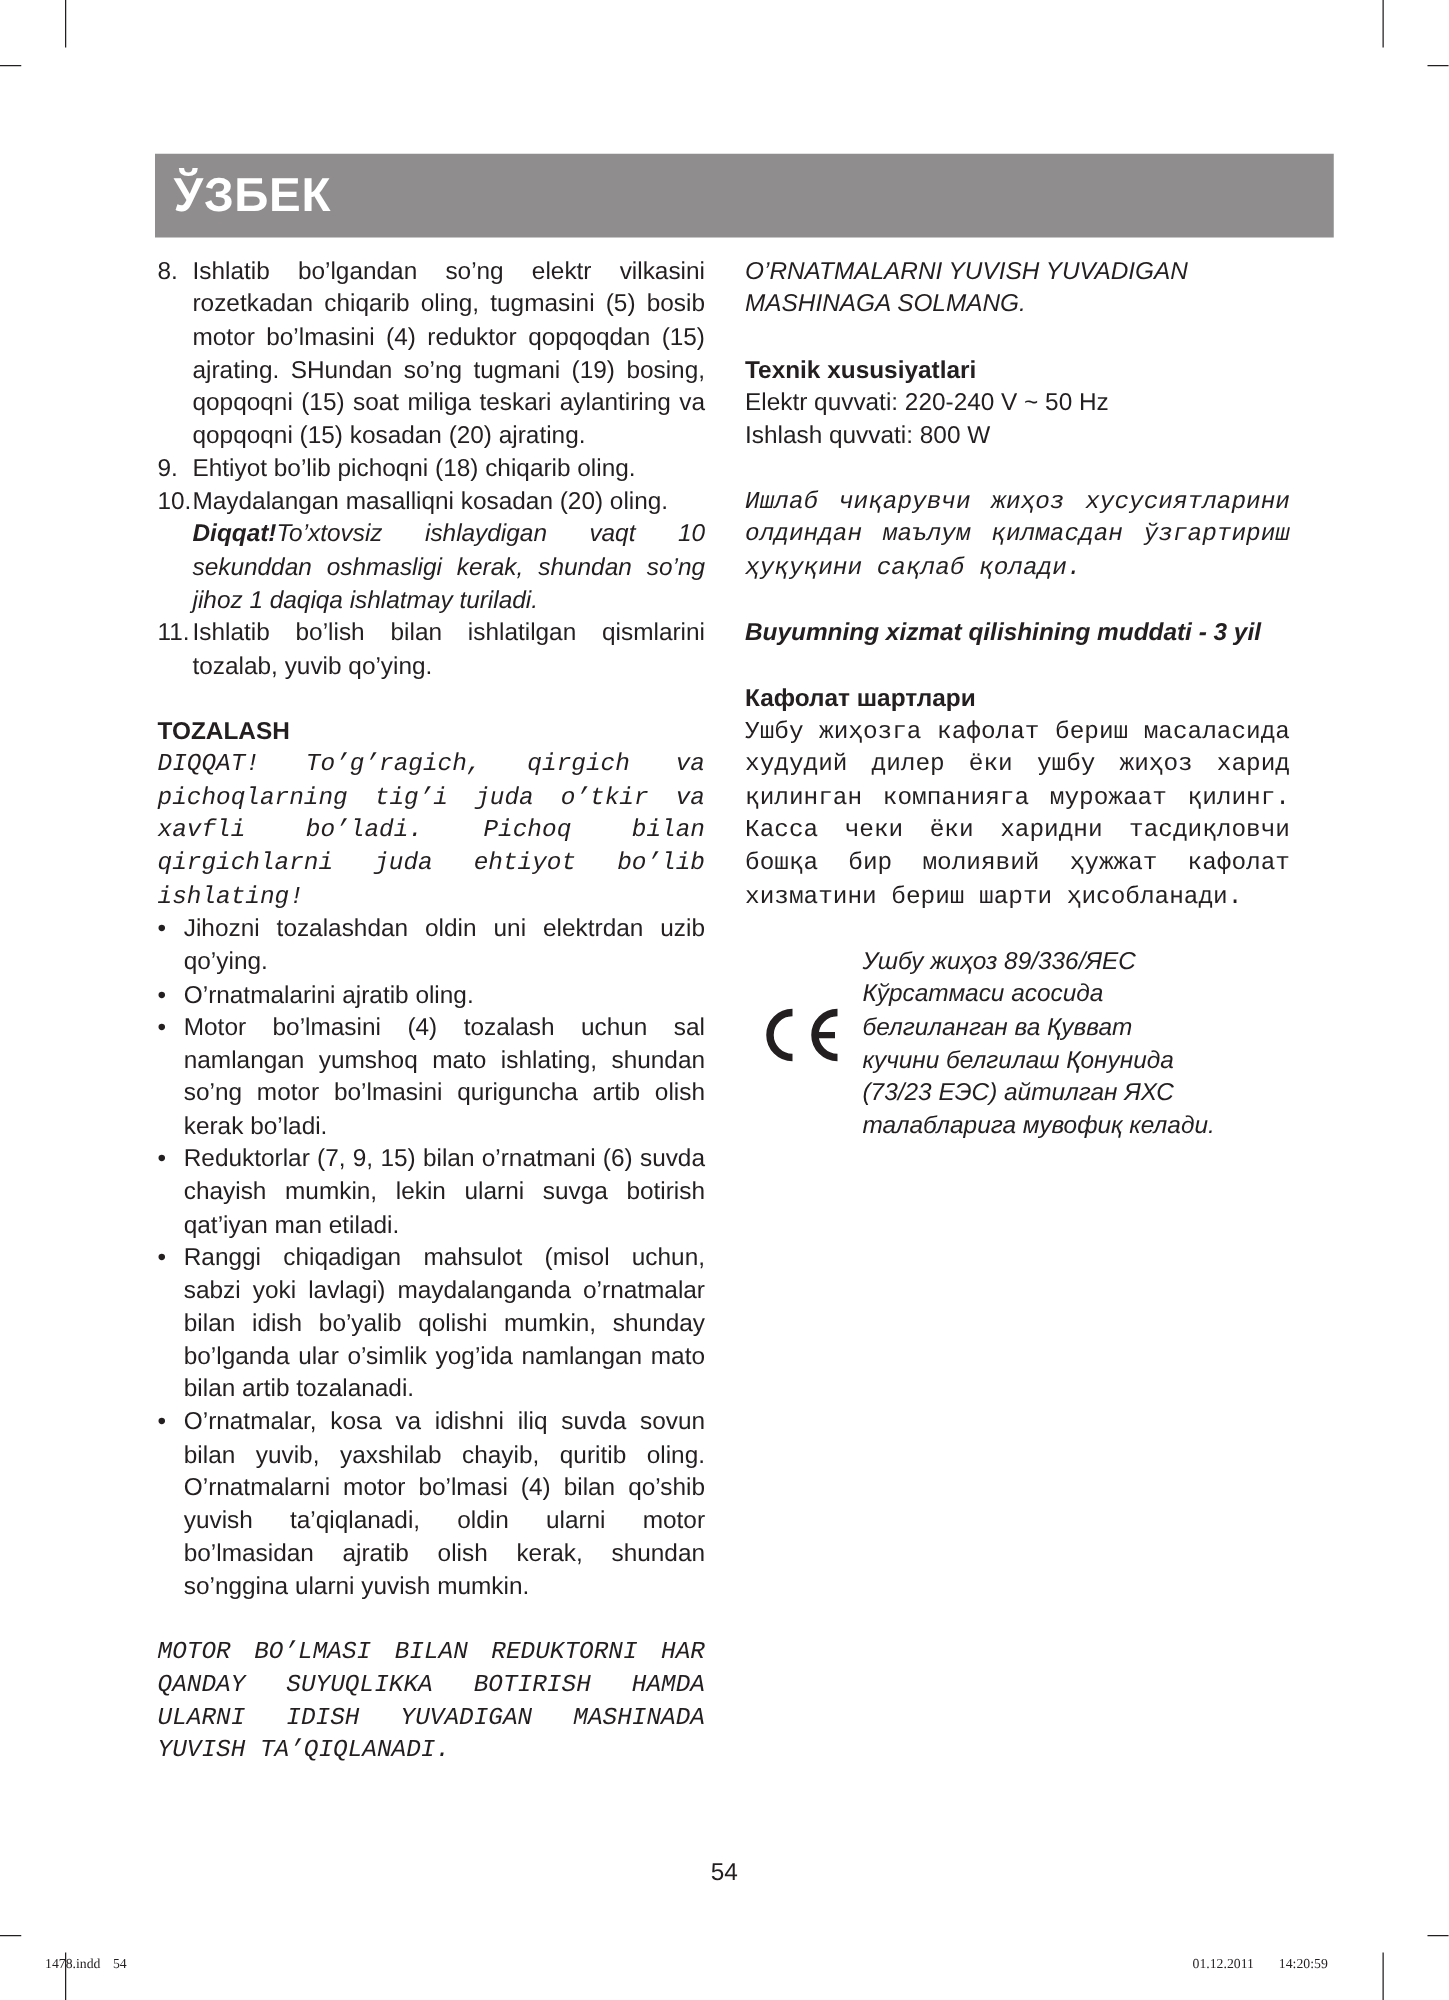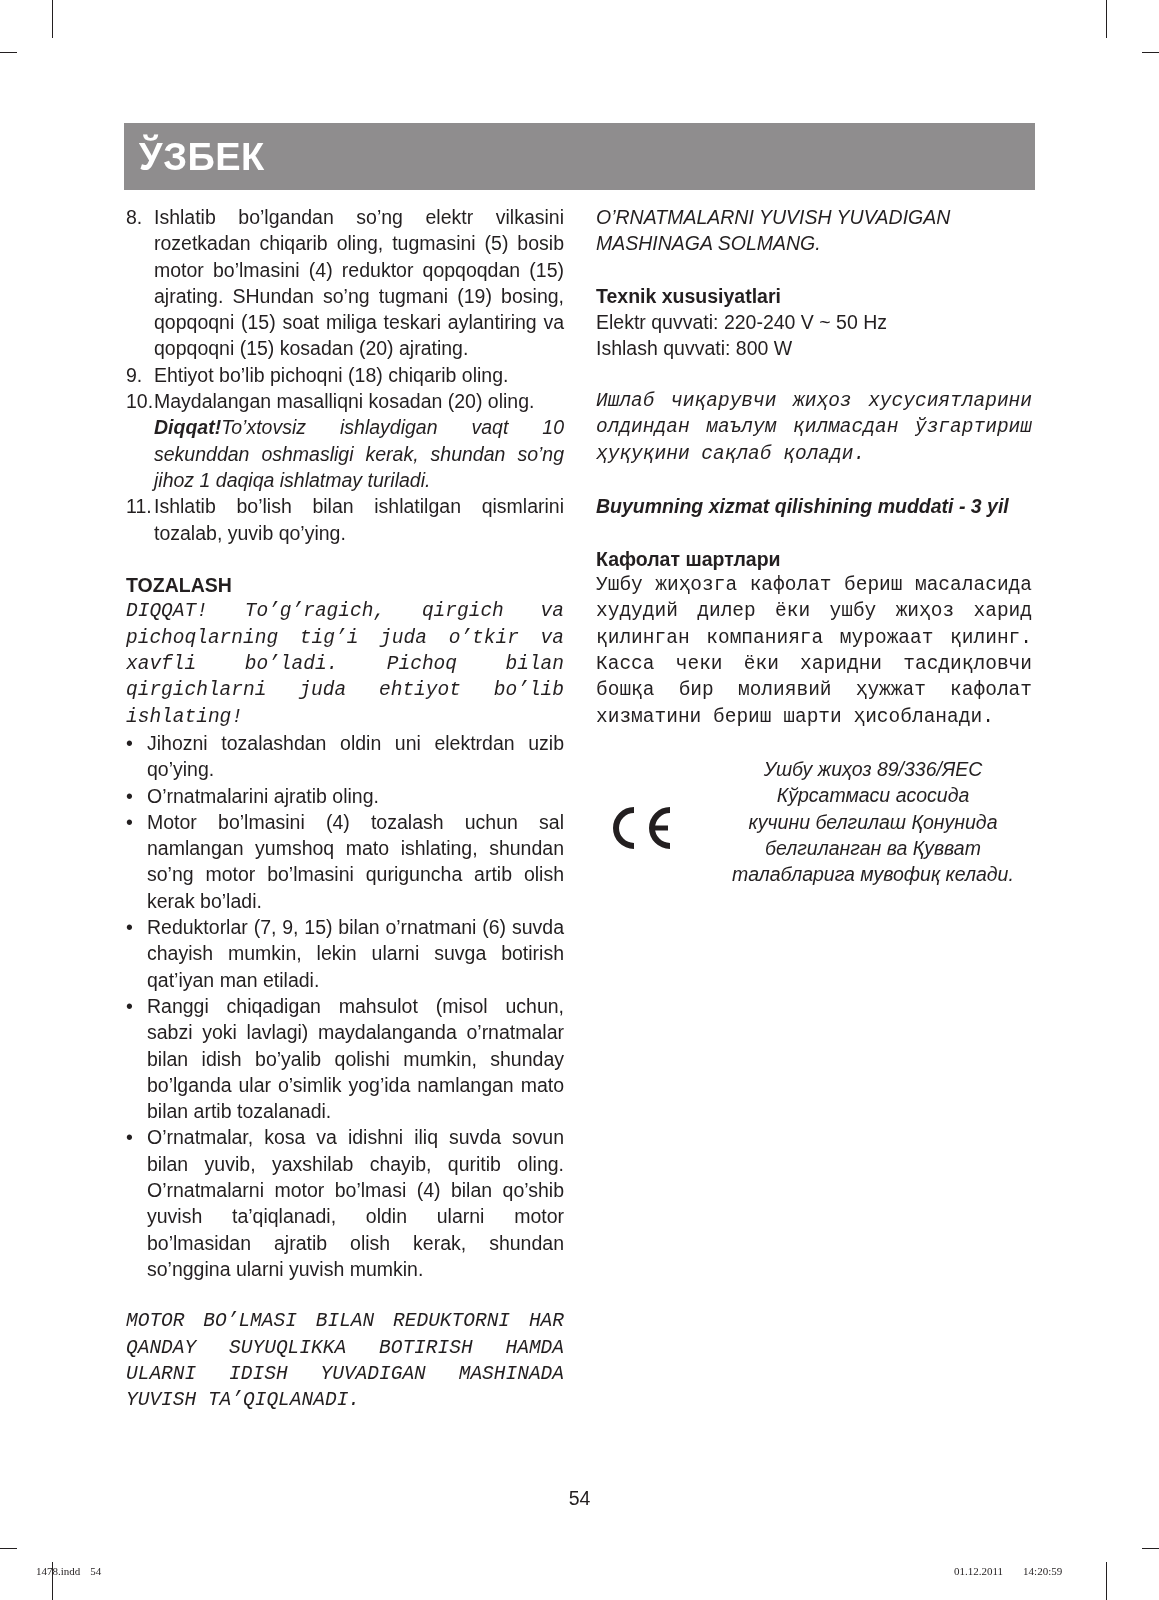--- a/index.html
+++ b/index.html
@@ -3,21 +3,21 @@
   <meta charset="utf-8">
   <style>
     html, body { margin: 0; padding: 0; background: #ffffff; }
     body { width: 1159px; height: 1600px; position: relative; overflow: hidden;
            font-family: "Liberation Sans", sans-serif; color: #231f20; }
     .crop { position: absolute; background: #231f20; }
     .crop.v { width: 1px; height: 38px; }
     .crop.h { height: 1px; width: 17px; }
 
     .header-bar { position: absolute; left: 124px; top: 123px; width: 911px; height: 67px;
-                  background: #8f8d8e; }
+                  background: #8f8d8e; padding-left: 32px; }
     .header-title { position: absolute; left: 15px; top: 13px; margin: 0;
                     font-family: "Liberation Sans", sans-serif; font-weight: bold;
                     font-size: 38px; line-height: 42px; color: #ffffff; letter-spacing: 0.5px; }
 
     .col { position: absolute; top: 204px; font-size: 19.5px; line-height: 26.3px; }
     .col-left { left: 126px; width: 438px; }
     .col-right { left: 596px; width: 436px; }
 
     .j { text-align: justify; font-family: Liberation Mono, monospace; }
     p { margin: 0; }
@@ -30,21 +30,21 @@
     ol.steps li .num { position: absolute; left: 0; top: 0; }
     ol.steps li.two-digit .num { left: 0; }
     ol.steps li .note { display: block; text-align: justify; }
 
     ul.bullets { list-style: none; margin: 0; padding: 0; }
     ul.bullets li { position: relative; padding-left: 21px; text-align: justify; }
     ul.bullets li .bul { position: absolute; left: 0; top: 0; }
 
     .ce-block { position: relative; margin-top: 26px; height: 160px; }
     .ce-mark { position: absolute; left: 12px; top: 50px; width: 66px; height: 44px; }
-    .ce-text { position: absolute; left: 107px; top: 0; width: 340px; font-style: italic; text-align: center; }
+    .ce-text { position: absolute; left: 94px; top: 0; width: 340px; font-style: italic; }
 
     .page-number { position: absolute; left: 0; width: 1159px; top: 1487px; text-align: center;
                    font-size: 19.5px; }
     .slug-left { position: absolute; left: 36px; top: 1565px; font-family: "Liberation Serif", serif;
                  font-size: 11px; color: #231f20; }
     .slug-right { position: absolute; left: 954px; top: 1565px; font-family: "Liberation Serif", serif;
                   font-size: 11px; color: #231f20; }
     .slug-left span + span { margin-left: 10px; }
     .slug-right span + span { margin-left: 20px; }
   </style>
@@ -128,22 +128,23 @@
 
   <div class="ce-block">
     <svg class="ce-mark" viewBox="0 0 66 44">
       <path d="M26 4 A18 18 0 1 0 26 40" fill="none" stroke="#231f20" stroke-width="6"></path>
       <path d="M62 4 A18 18 0 1 0 62 40" fill="none" stroke="#231f20" stroke-width="6"></path>
       <line x1="44" y1="22" x2="60" y2="22" stroke="#231f20" stroke-width="5"></line>
     </svg>
     <div class="ce-text">
       <p>Ушбу жиҳоз 89/336/ЯЕС</p>
       <p>Кўрсатмаси асосида</p>
+      <p>белгиланган ва Қувват</p>
       <p>кучини белгилаш Қонунида</p>
-      <p>белгиланган ва Қувват</p>
+      <p>(73/23 ЕЭС) айтилган ЯХС</p>
       <p>талабларига мувофиқ келади.</p>
     </div>
   </div>
 </div>
 
 <div class="page-number">54</div>
 <div class="slug-left">
   <span>1478.indd</span><span>54</span>
 </div>
 <div class="slug-right">

